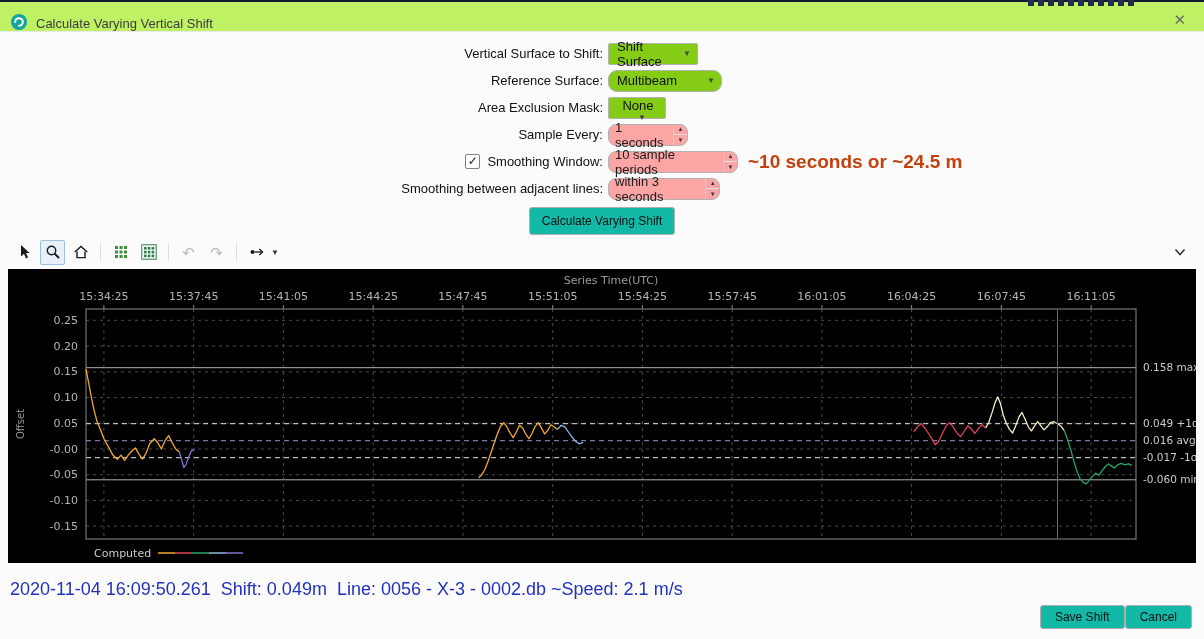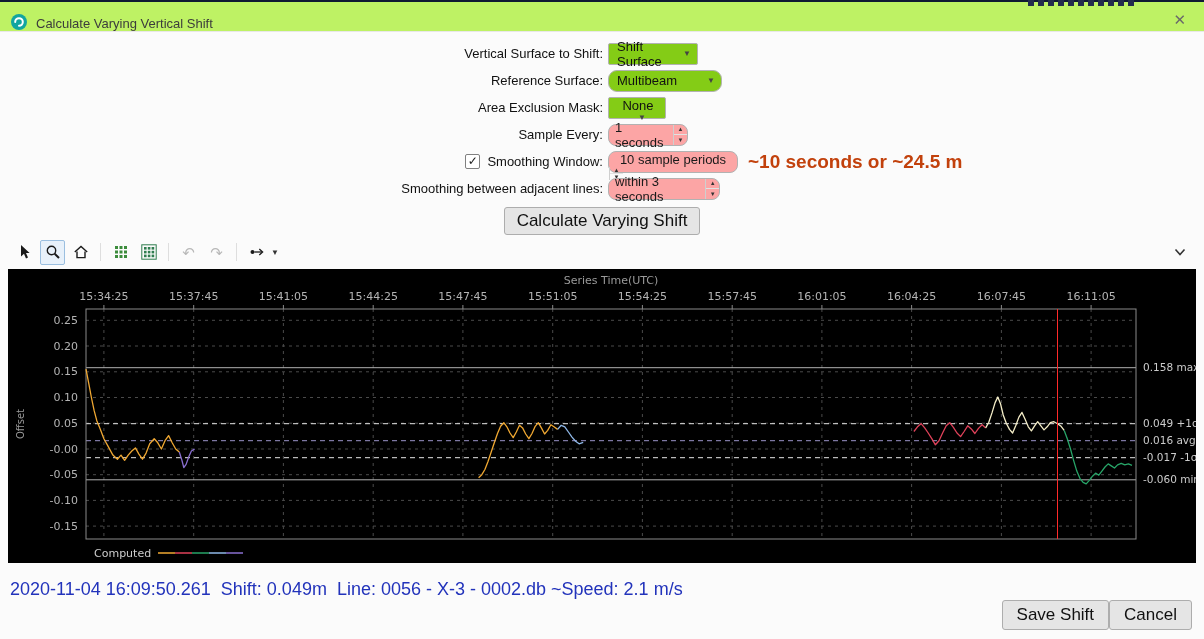--- a/index.html
+++ b/index.html
@@ -51,25 +51,25 @@
   .spin{
     display:inline-flex; align-items:stretch;
     border:1px solid #b2b2b2; background:#fca5a5; height:22px; font-size:13px; border-radius:8px;
   }
   .spin .val{ flex:1; display:flex; align-items:center; justify-content:center; padding:0 6px; }
   .spin .btns{ display:flex; flex-direction:column; border-left:1px solid #cfcfcf; width:14px; }
   .spin .btns span{ flex:1; font-size:6px; color:#333; display:flex; align-items:center; justify-content:center; }
   .spin .btns span:first-child{ border-bottom:1px solid #e2e2e2; }
   .suffix{ margin-left:10px; font-size:19px; font-weight:bold; color:#c2410c; }
   .w-c1{ width:90px; } .w-c2{ width:114px;border-radius:9px; } .w-c3{ width:58px;flex-direction:column; }
-  .w-s1{ width:80px; } .w-s2{ width:130px;flex-direction:column; } .w-s3{ width:112px;gap:36px; }
+  .w-s1{ width:80px; } .w-s2{ width:130px; } .w-s3{ width:112px;gap:36px; }
   .calcrow{ display:flex; justify-content:center; margin-top:5px; height:28px; }
   .btn{
-    border:1px solid #adadad; background:#e5e5e5; border-radius:3px;
-    font-size:17px; padding:3px 12px; color:#111;
+    border:1px solid #adadad; background:#14b8a6; border-radius:3px;
+    font-size:12px; padding:3px 12px; color:#111;
   }
   
   .toolbar{
     flex:0 0 30px; display:flex; align-items:center; padding:0 12px; gap:3px; margin-top:2px;
   }
   .tbtn{
     width:25px; height:25px; display:flex; align-items:center; justify-content:center;
     border:1px solid transparent; border-radius:2px;
   }
   .tbtn.active{ background:#e8f1fa; border-color:#9bbfe0; }

